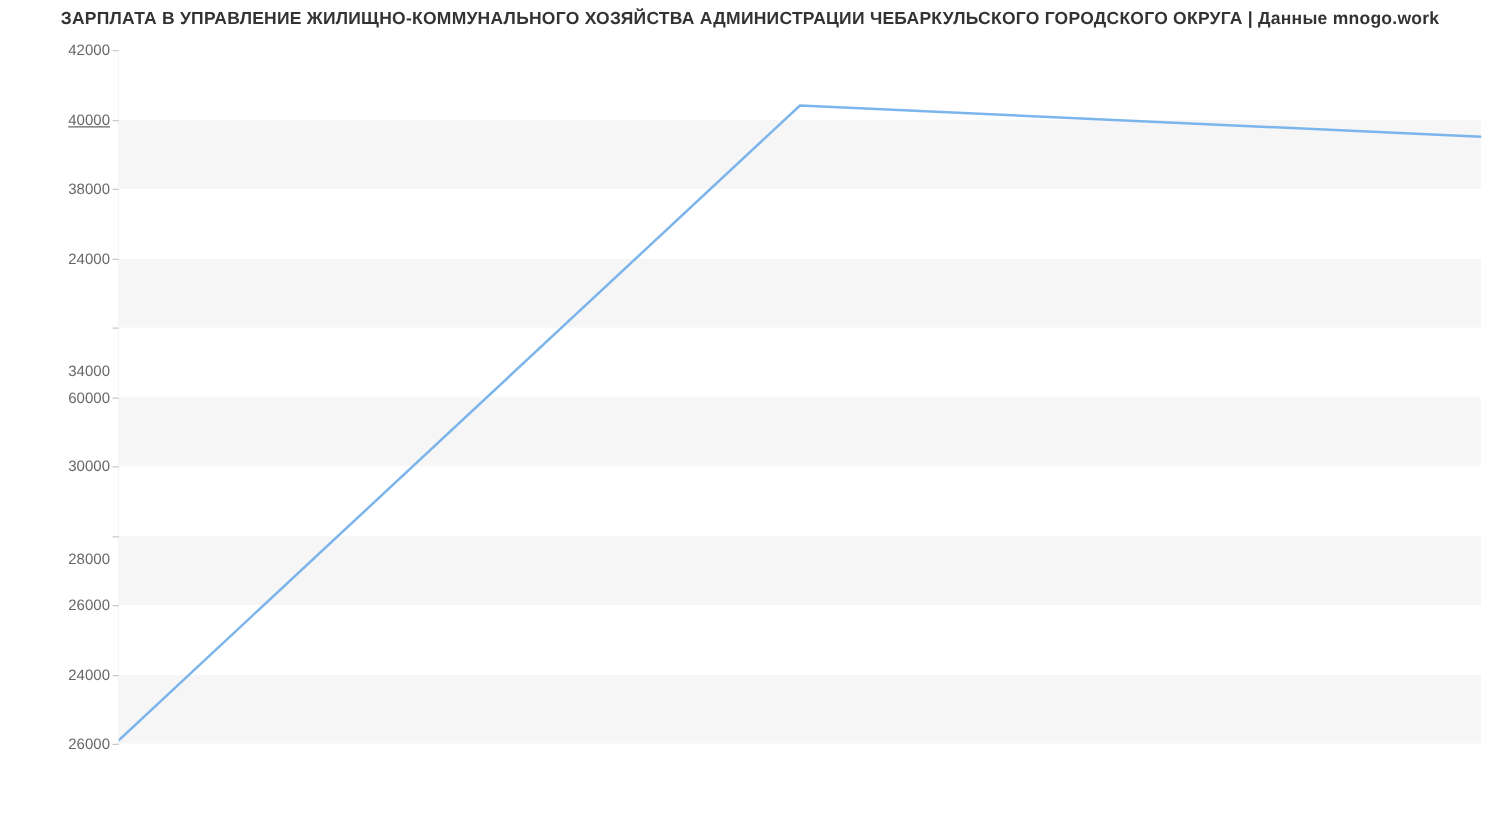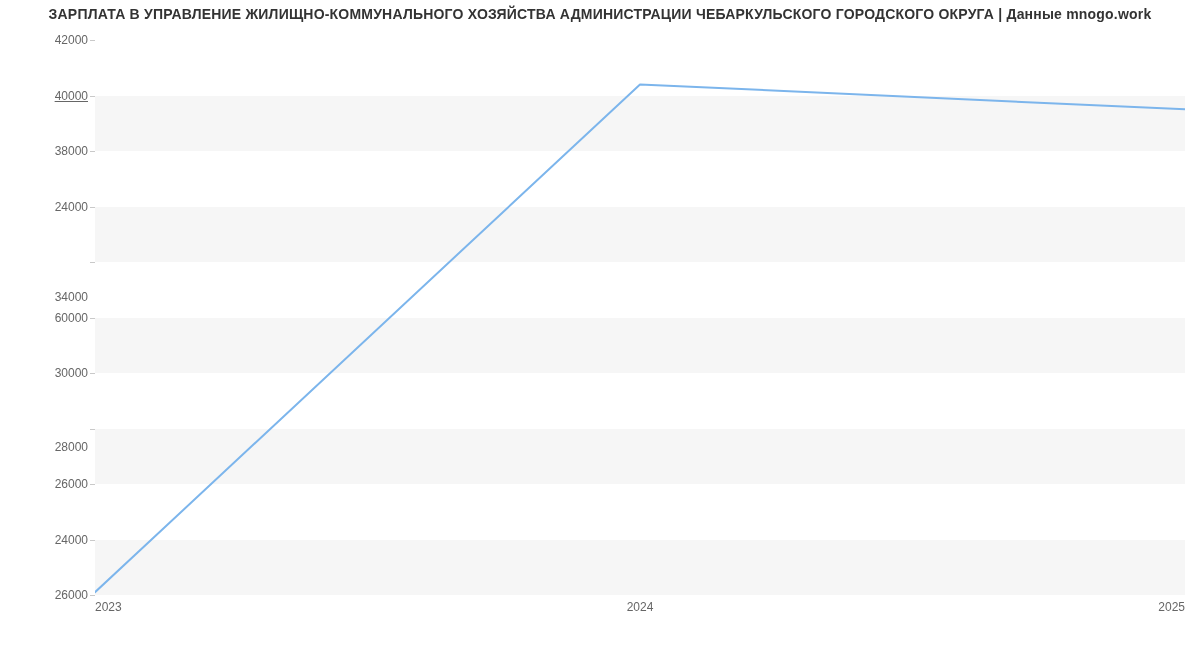--- a/index.html
+++ b/index.html
@@ -132,25 +132,20 @@
       <div class="grid-band" style="top: 55.5px; height: 55.5px;"></div>
       <div class="grid-band" style="top: 166.5px; height: 55.5px;"></div>
       <div class="grid-band" style="top: 277.5px; height: 55.5px;"></div>
       <div class="grid-band" style="top: 388.5px; height: 55.5px;"></div>
       <div class="grid-band" style="top: 499.5px; height: 55.5px;"></div>
     <svg class="line-svg" viewBox="0 0 1090 555" preserveAspectRatio="none">
       <polyline class="series" points="0,552.225 545,44.39999999999998 1090,69.375" style="stroke: rgb(124, 181, 236);"></polyline>
     </svg>
   </div>
 
-  <div class="x-labels">
-      <div class="x-label first" style="left: 0px;">2023</div>
-      <div class="x-label" style="left: 545px;">2024</div>
-      <div class="x-label last" style="left: 1090px;">2025</div>
-    </div>
 <div class="tick tick-y" style="top: 595px;"></div>
     <div class="tick tick-y" style="top: 539.5px;"></div>
     <div class="tick tick-y" style="top: 484px;"></div>
     <div class="tick tick-y" style="top: 428.5px;"></div>
     <div class="tick tick-y" style="top: 373px;"></div>
     <div class="tick tick-y" style="top: 317.5px;"></div>
     <div class="tick tick-y" style="top: 262px;"></div>
     <div class="tick tick-y" style="top: 206.5px;"></div>
     <div class="tick tick-y" style="top: 151px;"></div>
     <div class="tick tick-y" style="top: 95.5px;"></div>

